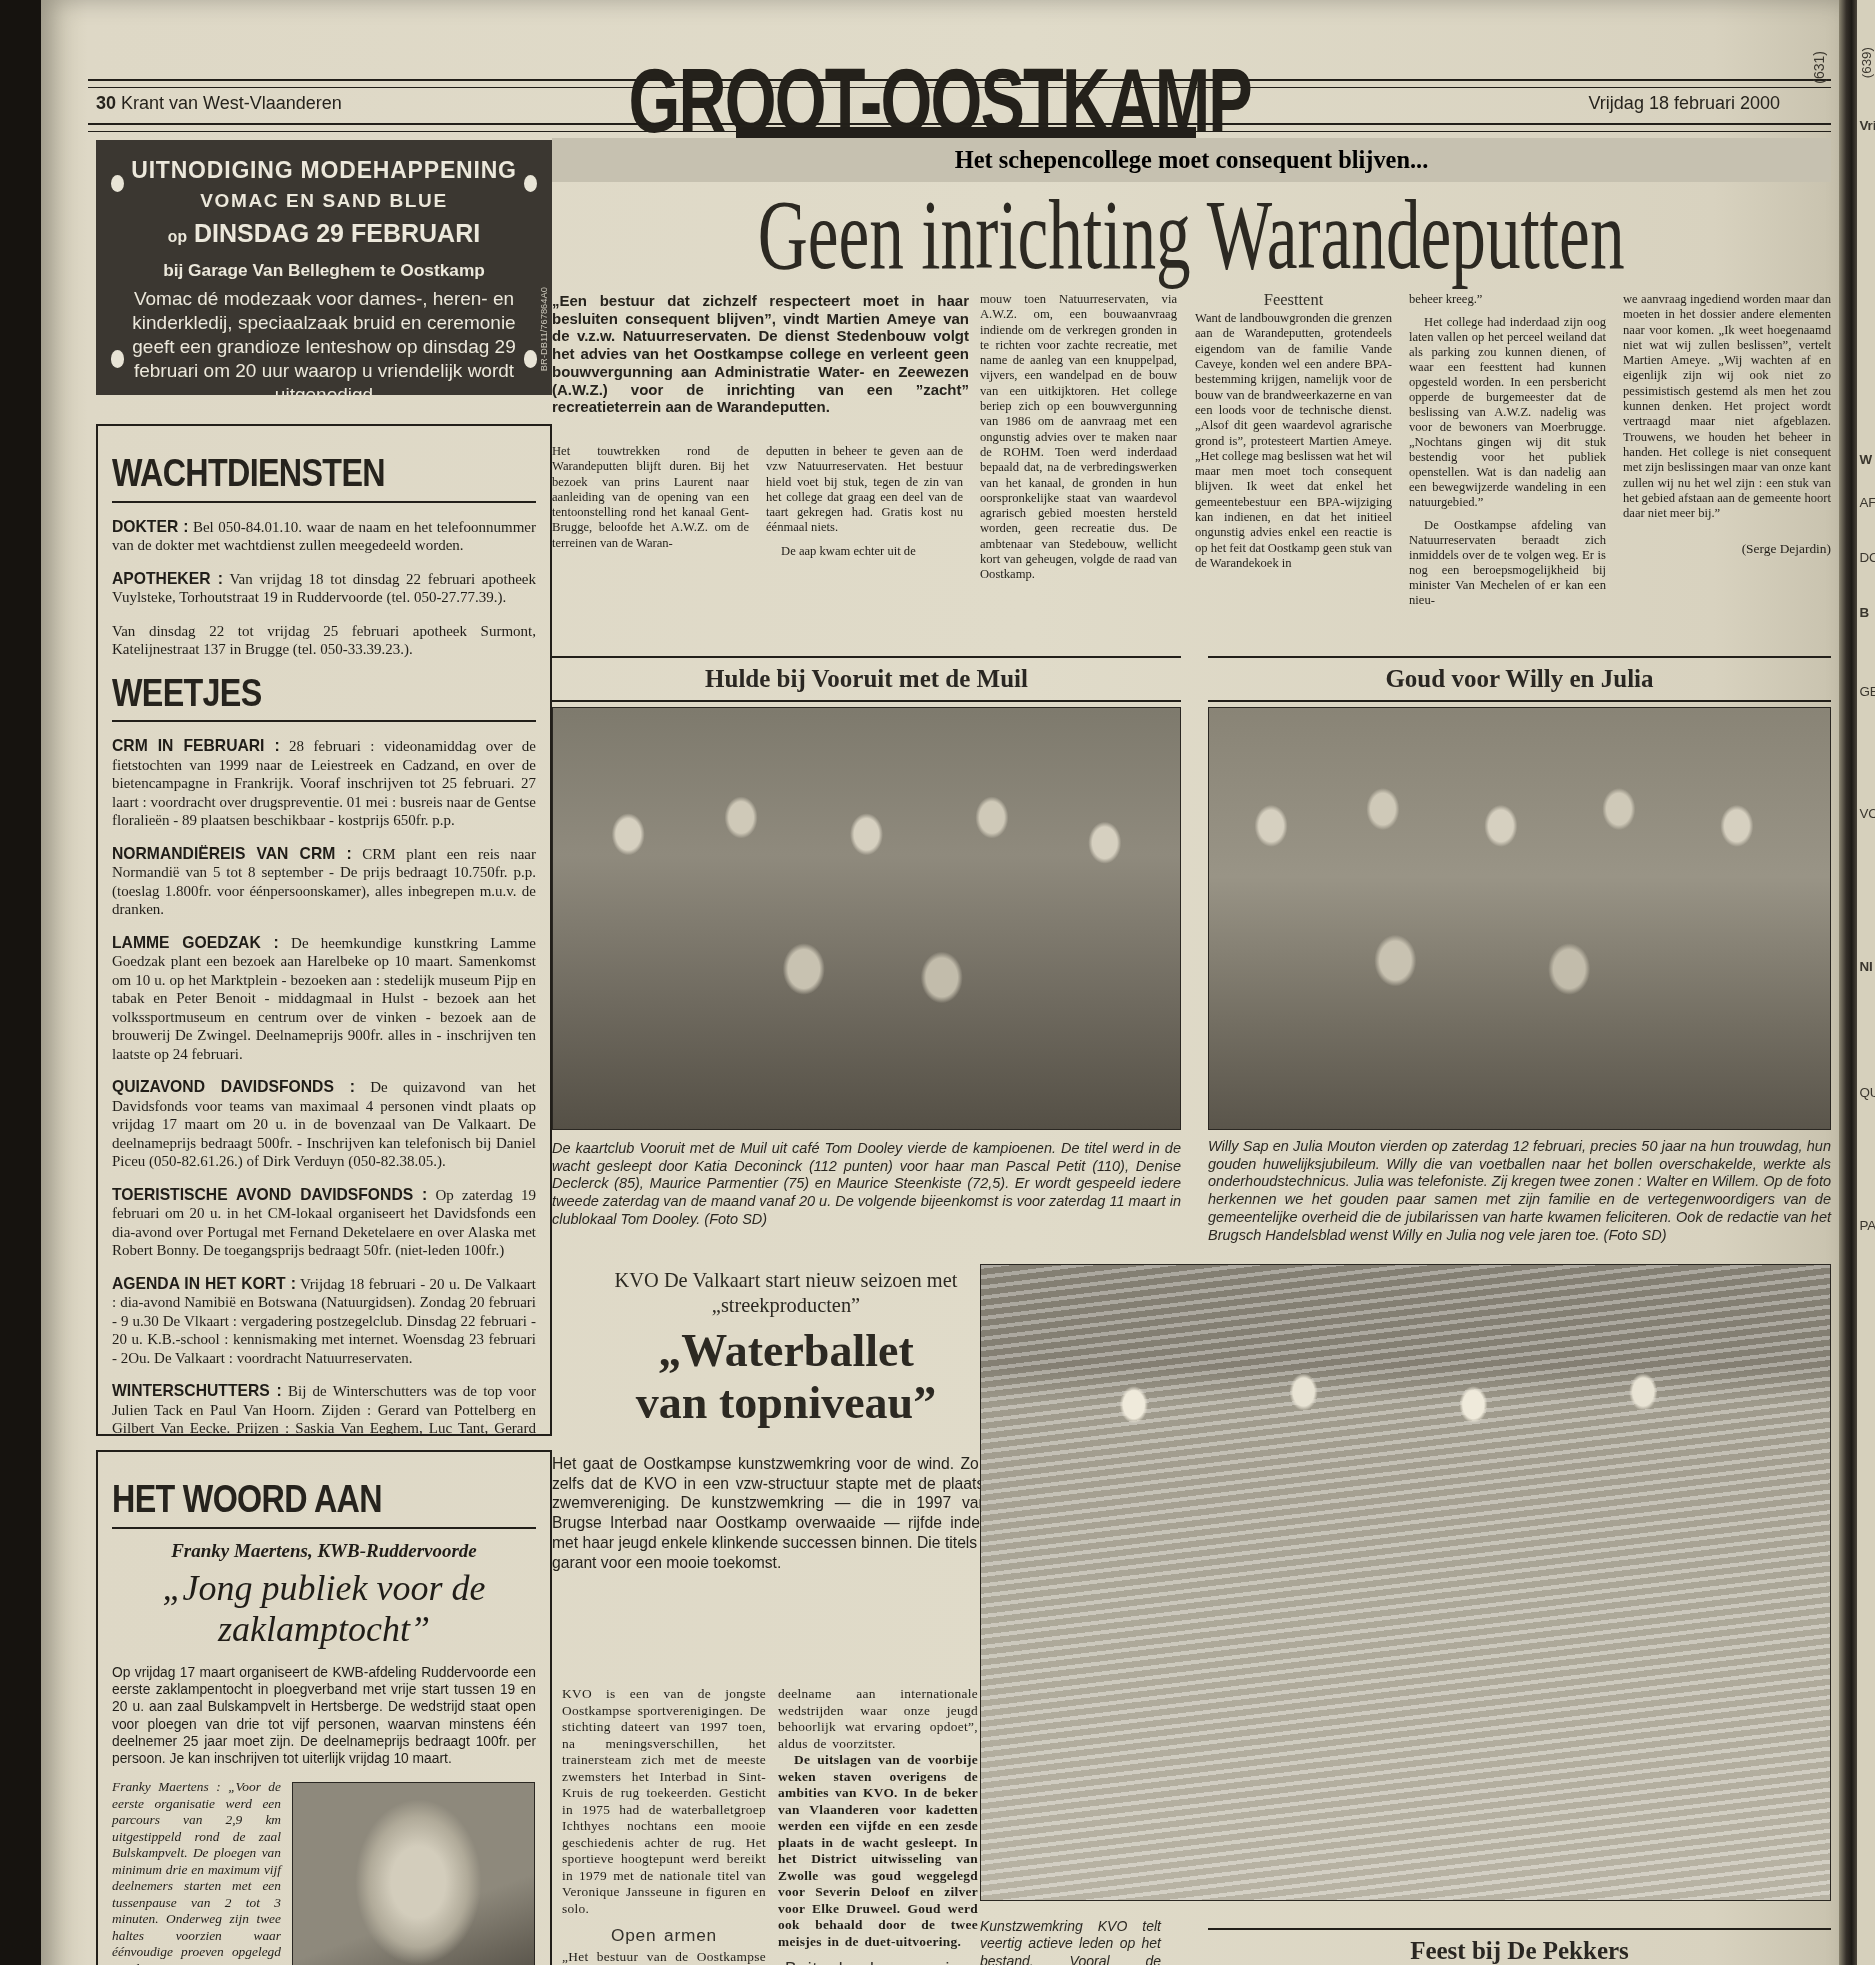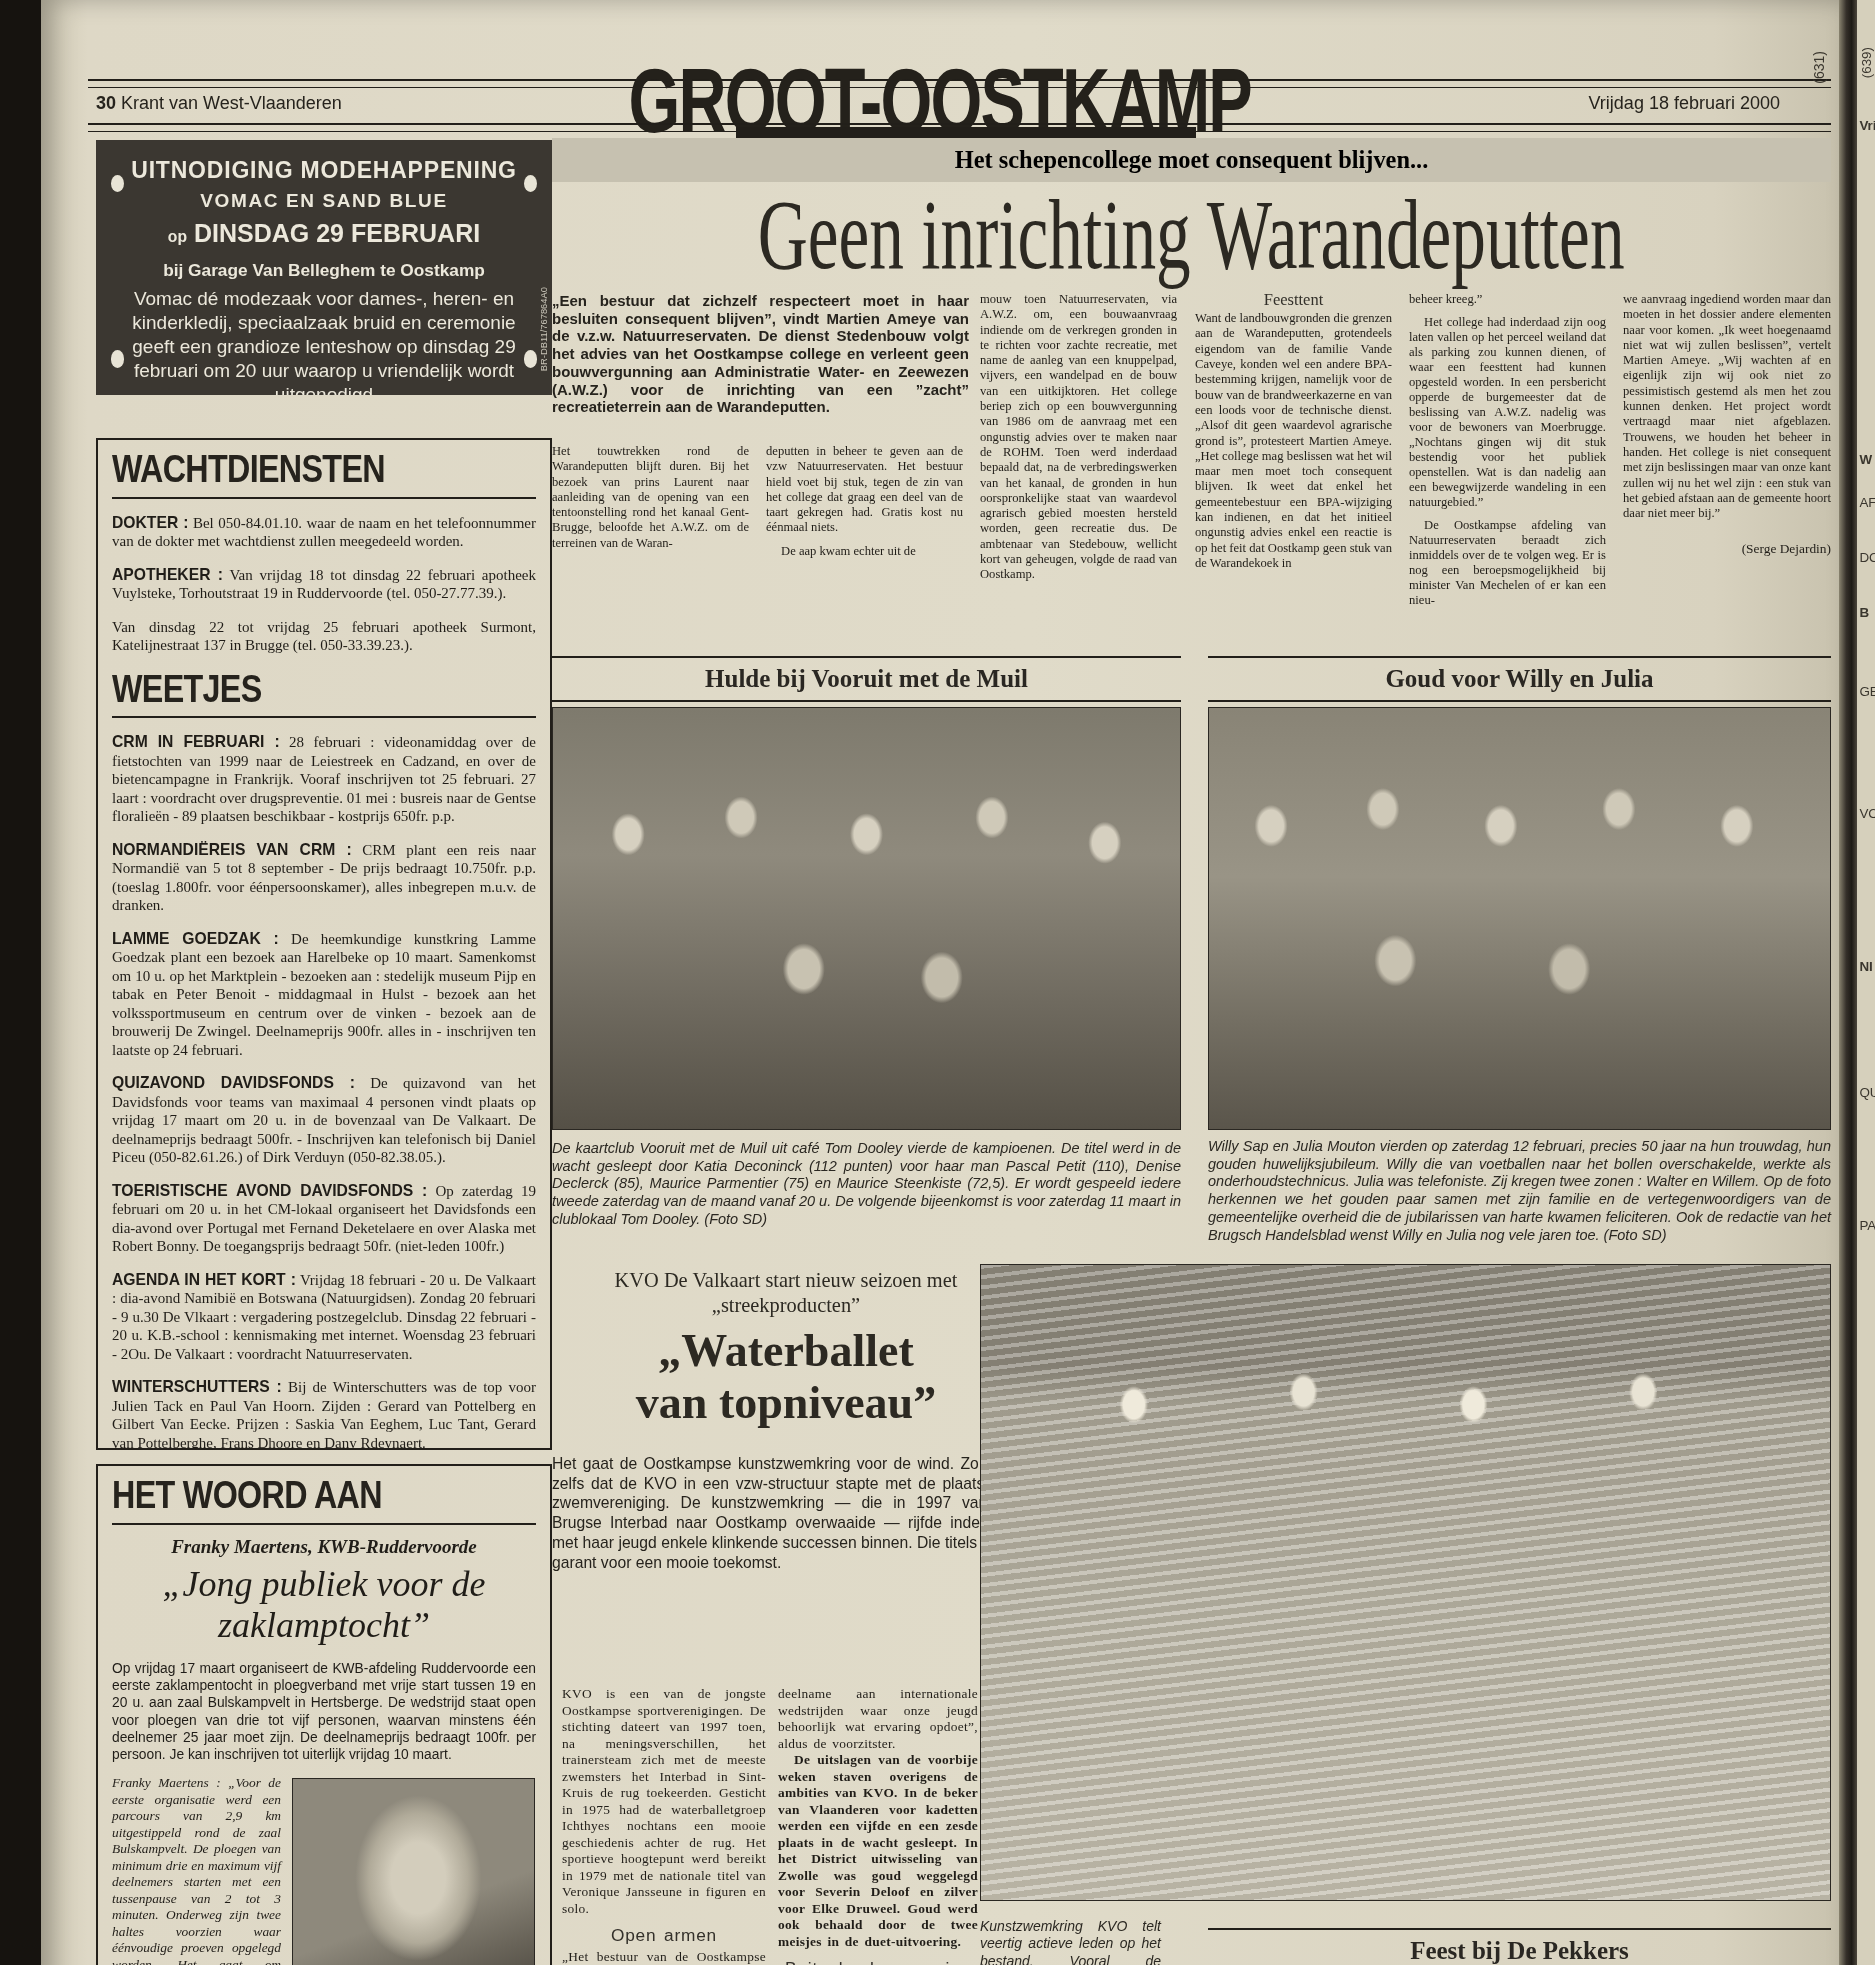--- a/index.html
+++ b/index.html
@@ -38,21 +38,21 @@
   .ad-l2{font-family:"Liberation Sans",sans-serif;font-weight:bold;font-size:19px;letter-spacing:1.6px;margin-top:6.3px;}
   .ad-l3{font-family:"Liberation Sans",sans-serif;font-weight:bold;font-size:25px;margin-top:7px;}
   .ad-l3 .small{font-size:15.7px;font-weight:bold;}
   .ad-l4{font-family:"Liberation Sans",sans-serif;font-weight:bold;font-size:17.3px;margin-top:12px;}
   .ad-body{font-family:"Liberation Sans",sans-serif;font-size:19px;line-height:24px;margin-top:6px;}
   .ad-foot{font-family:"Liberation Sans",sans-serif;font-weight:bold;font-size:19.7px;margin-top:15.7px;text-align:left;padding-left:35px;}
   .ad-code{position:absolute;right:3.1px;bottom:23.6px;writing-mode:vertical-rl;transform:rotate(180deg);
            font-family:"Liberation Sans",sans-serif;font-size:9.4px;color:#c9c5b8;}
 
   .side-box{position:absolute;left:55px;width:456px;border:2px solid #221f1a;box-sizing:border-box;
-            padding:8px 14px;overflow:hidden;background:transparent;margin-top:14px;}
+            padding:26px 14px;overflow:hidden;background:transparent;}
   .box-info{top:424px;height:1012px;}
   .box-woord{top:1450px;height:1093px;}
   .sec-title{font-family:"Liberation Sans",sans-serif;font-weight:bold;font-size:38px;letter-spacing:-0.8px;
              transform:scaleX(.85);transform-origin:left;white-space:nowrap;color:#26231d;}
   .sec-rule{border-top:2.4px solid #221f1a;margin:5.5px 0 10.2px 0;}
   .side-item{font-size:15px;line-height:18.5px;text-align:justify;margin-bottom:10.2px;}
   .side-item .lead{font-family:"Liberation Sans",sans-serif;font-weight:bold;font-size:15.7px;}
 
   .woord-sub{font-family:"Liberation Serif",serif;font-style:italic;font-weight:bold;font-size:19px;
              text-align:center;margin:11.8px 0 3.9px 0;}

